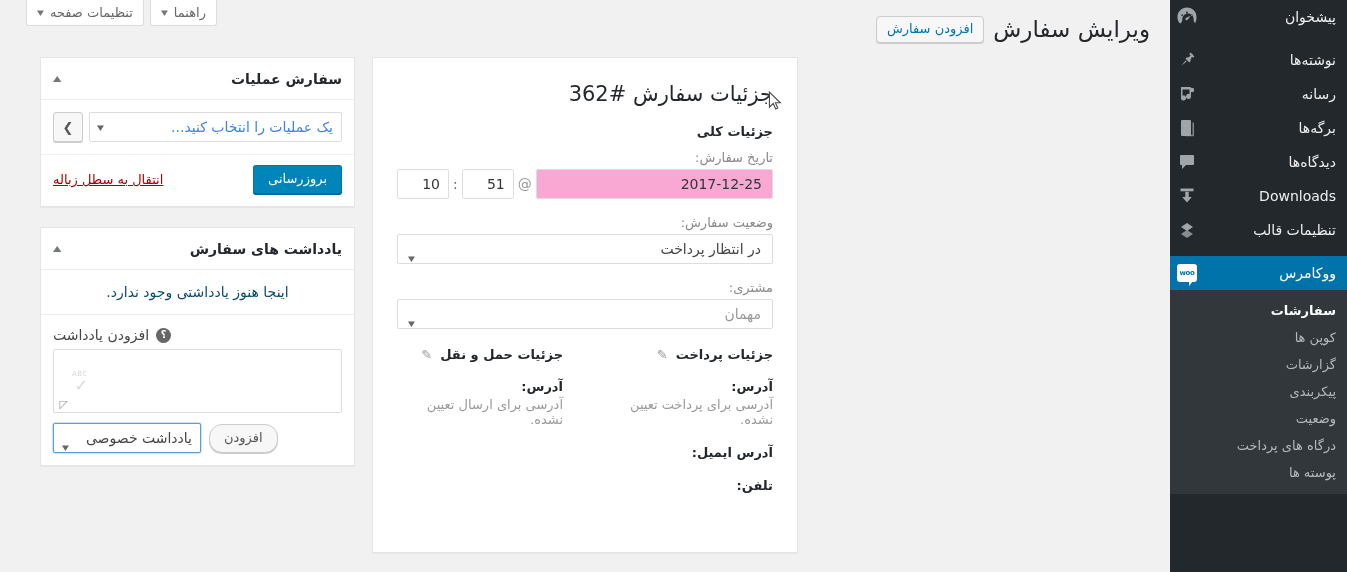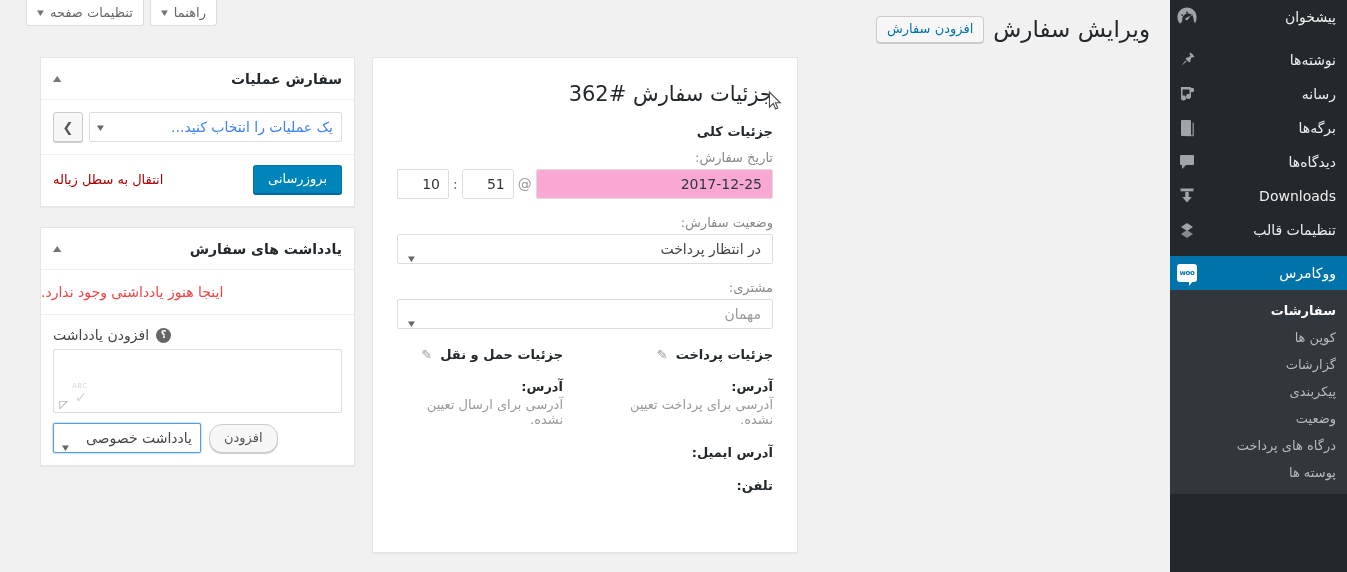--- a/index.html
+++ b/index.html
@@ -226,43 +226,44 @@
     cursor: pointer;
     font-size: 13px;
     box-shadow: 0 1px 0 #ccc;
   }
   .order-footer {
     display: flex; align-items: center; justify-content: space-between;
     padding: 10px 12px 12px;
   }
   .trash-link {
     color: #a00;
+    text-decoration: underline;
     font-size: 13px;
     cursor: pointer;
   }
   .button-primary {
     background: #0085ba;
     border: 1px solid #0073aa;
     border-bottom-color: #006799;
     box-shadow: 0 1px 0 #006799;
     color: #fff;
     font-size: 13px;
     padding: 5px 14px 6px;
     border-radius: 3px;
     cursor: pointer;
     line-height: 16px;
   }
 
   
   .notes-empty {
     padding: 14px 0;
     font-size: 14px;
-    color: #ef4444;
+    color: #0c4a6e;
     border-bottom: 1px solid #eee;
-    text-align: left;
+    text-align: center;
   }
   .add-note-wrap { padding: 12px; }
   .add-note-label {
     display: flex; align-items: center; justify-content: flex-end;
     gap: 7px;
     font-size: 14px;
     color: #444;
     margin-bottom: 6px;
   }
   .help-tip {
@@ -275,21 +276,21 @@
   }
   .note-textarea {
     position: relative;
     width: 100%;
     height: 64px;
     border: 1px solid #ddd;
     background: #fff;
     border-radius: 2px;
   }
   .note-textarea .spellmark {
-    position: absolute; left: 18px; bottom: 6px;
+    position: absolute; left: 18px; bottom: 18px;
     color: #d8d8d8; font-size: 16px; line-height: 1;
     user-select: none;
   }
   .note-textarea .spellmark .abc { font-size: 7px; display: block; letter-spacing: 0.5px; }
   .note-textarea .resize-grip {
     position: absolute; left: 2px; bottom: 1px;
     width: 12px; height: 12px;
     color: #999; font-size: 11px; line-height: 11px;
   }
   .note-actions {

